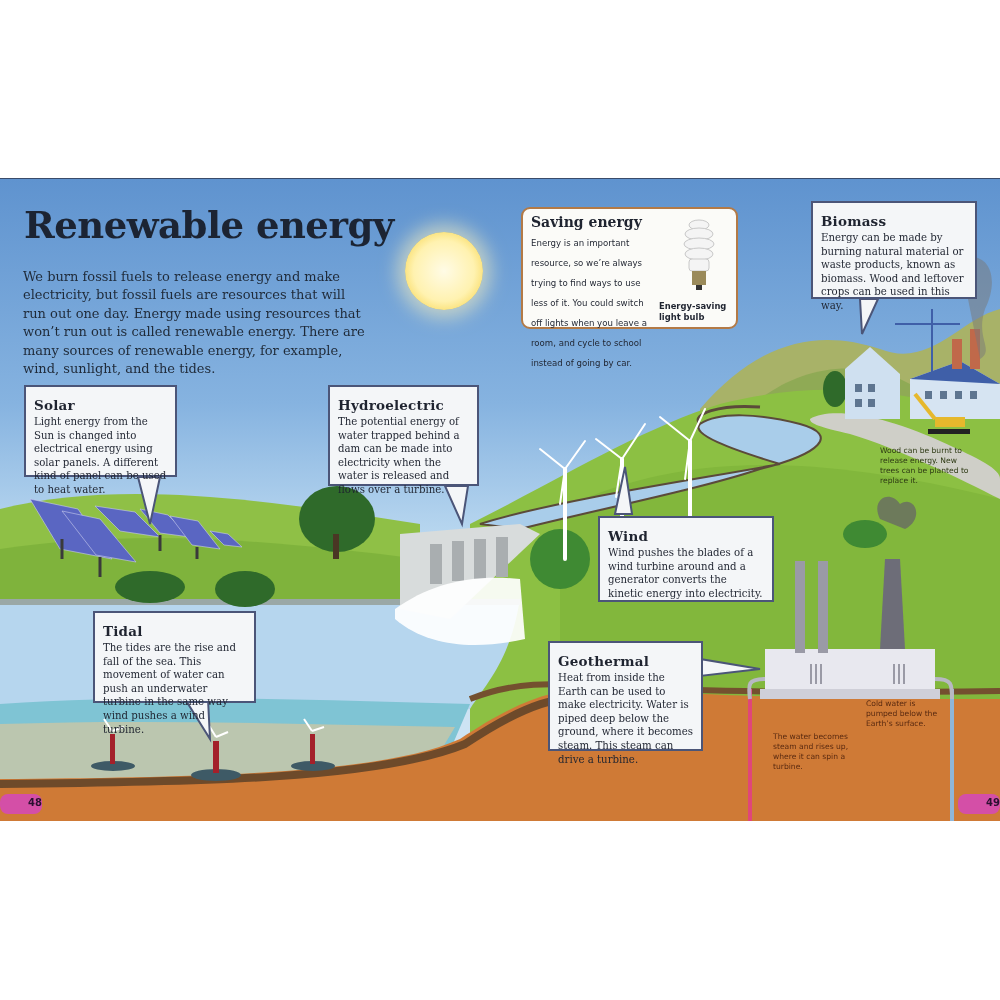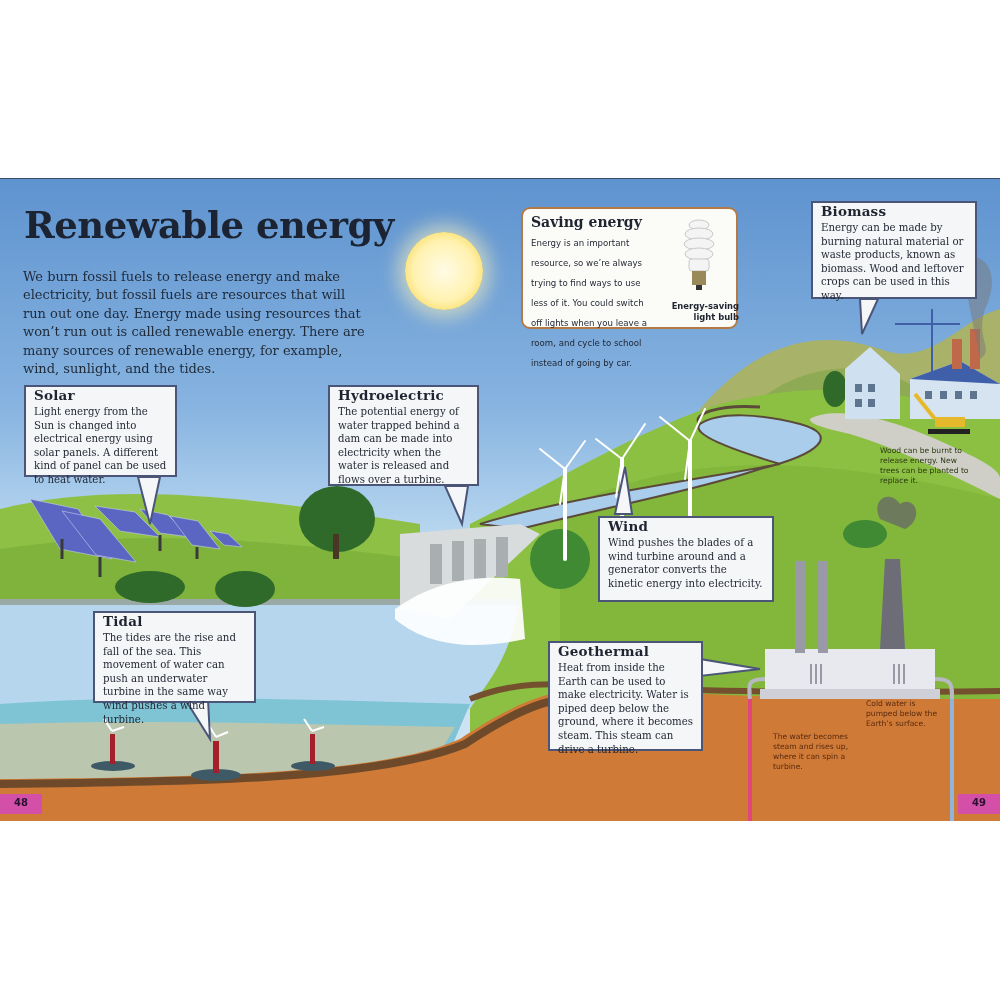--- a/index.html
+++ b/index.html
@@ -12,36 +12,36 @@
       font-size: 37px; color: #1c2433; letter-spacing: -0.5px; }
     .intro { position: absolute; left: 23px; top: 76px; width: 345px; font-family: "DejaVu Serif", serif; font-size: 13px;
       line-height: 18.4px; color: #1f2a38; }
 
     .sun { position: absolute; left: 405px; top: 53px; width: 78px; height: 78px; border-radius: 50%;
       background: radial-gradient(circle at 50% 50%, #fffbe6 0%, #fff2b0 55%, #f8d85a 85%, #eac63a 100%);
       box-shadow: 0 0 18px 8px rgba(255,244,190,0.55); }
 
     .scene { position: absolute; left: 0; top: 0; width: 1000px; height: 642px; }
 
-    .box { position: absolute; background: #f4f6f8; border: 2px solid #4b5578; box-sizing: border-box; padding: 0 8px;
+    .box { position: absolute; background: #f4f6f8; border: 2px solid #4b5578; box-sizing: border-box; padding: 10px 8px;
       font-family: "DejaVu Serif", serif; color: #1f2430; }
     .box h3 { margin: 0 0 2px 0; font-size: 13.5px; font-weight: bold; letter-spacing: 0.2px; }
     .box p { margin: 0; font-size: 10.2px; line-height: 13.6px; }
 
     .saving { position: absolute; left: 521px; top: 28px; width: 217px; height: 122px; background: #fbfbf8;
       border: 2px solid #b37a46; border-radius: 9px; box-sizing: border-box; padding: 5px 8px; font-family: "DejaVu Sans", sans-serif; color: #1f2430; }
     .saving h3 { margin: 0 0 3px 0; font-family: "DejaVu Serif", serif; font-size: 14px; font-weight: bold; }
     .saving p { margin: 0; width: 118px; font-size: 8.6px; line-height: 20px; }
     .bulb { position: absolute; left: 152px; top: 8px; width: 48px; height: 76px; }
-    .bulb-caption { position: absolute; left: 136px; top: 92px; width: 80px; text-align: right; font-size: 8.4px; font-weight: bold; line-height: 11px; }
+    .bulb-caption { position: absolute; left: 136px; top: 92px; width: 80px; text-align: left; font-size: 8.4px; font-weight: bold; line-height: 11px; }
 
     .note { position: absolute; font-family: "DejaVu Sans", sans-serif; font-size: 7.6px; line-height: 10px; }
 
     .page-num { position: absolute; top: 615px; height: 20px; width: 42px; background: #d44fa7; color: #2a1030;
-      font-family: "DejaVu Sans", sans-serif; font-weight: bold; font-size: 10px; line-height: 17px; text-align: center; }
+      font-family: "DejaVu Sans", sans-serif; font-weight: bold; font-size: 10px; line-height: 17px; text-align: right; border-radius: 8px; }
   </style>
 </head>
 <body>
 
 <div class="spread">
 
   <svg class="scene" viewBox="0 0 1000 642" preserveAspectRatio="none">
 
     <path d="M700 230 C760 160 820 150 880 170 C930 190 960 140 1000 130 L1000 400 L700 400 Z" fill="#a8b268"></path>
     <path d="M760 220 C800 190 850 180 900 200 L960 230 L760 260 Z" fill="#8faa55"></path>

